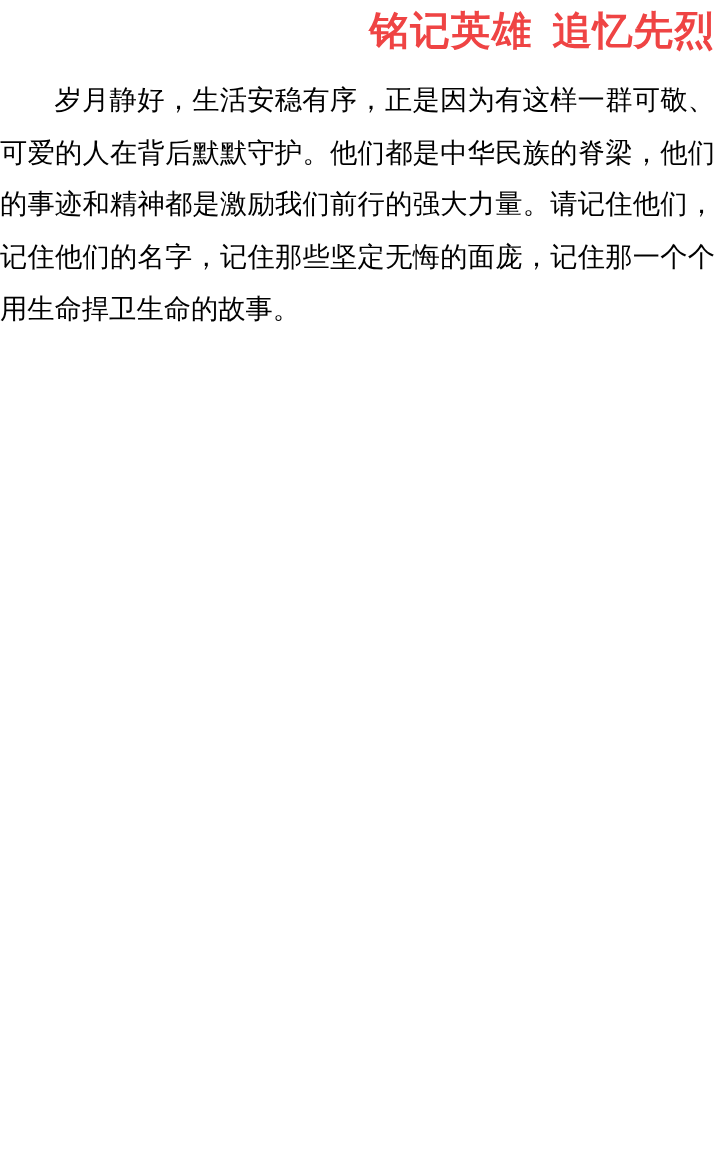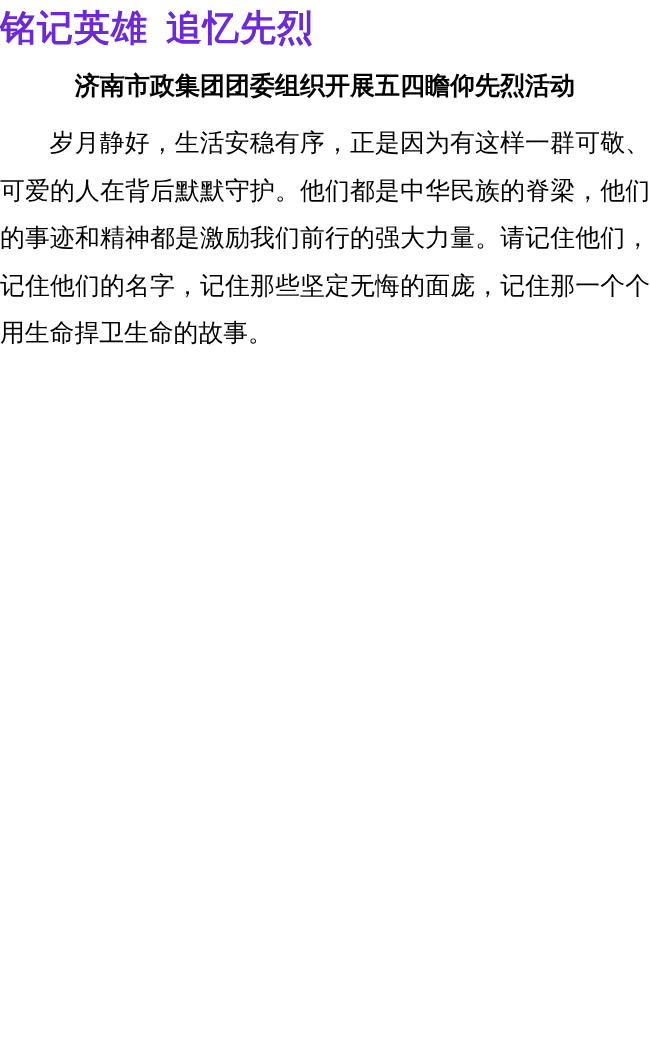--- a/index.html
+++ b/index.html
@@ -18,24 +18,24 @@
     width: 650px;
     height: 1061px;
     box-sizing: border-box;
     background: #ffffff;
   }
   .doc-title {
     margin: 6px 0 0 0;
     font-size: 36px;
     line-height: 44px;
     font-weight: bold;
-    text-align: left;
+    text-align: right;
     letter-spacing: 1px;
     word-spacing: 8px;
-    color: #6d28d9;
+    color: #ef4444;
     font-family: "Liberation Serif", "DejaVu Serif", serif;
   }
   .doc-subtitle {
     margin: 20px 0 0 0;
     font-size: 25px;
     line-height: 31px;
     font-weight: bold;
     text-align: center;
     color: #000000;
     font-family: "Liberation Serif", "DejaVu Serif", serif;
@@ -56,18 +56,17 @@
     
     text-justify: inter-ideograph;
   }
 </style>
 </head>
 <body style="background: rgb(255, 255, 255); color: rgb(0, 0, 0);">
 
 <div class="doc-page">
   <h1 class="doc-title">铭记英雄 追忆先烈</h1>
 
-  <h2 class="doc-subtitle">济南市政集团团委组织开展五四瞻仰先烈活动</h2>
 
   <div class="doc-body">
     <p>岁月静好，生活安稳有序，正是因为有这样一群可敬、可爱的人在背后默默守护。他们都是中华民族的脊梁，他们的事迹和精神都是激励我们前行的强大力量。请记住他们，记住他们的名字，记住那些坚定无悔的面庞，记住那一个个用生命捍卫生命的故事。</p>
   </div>
 </div>
 
 </body></html>

